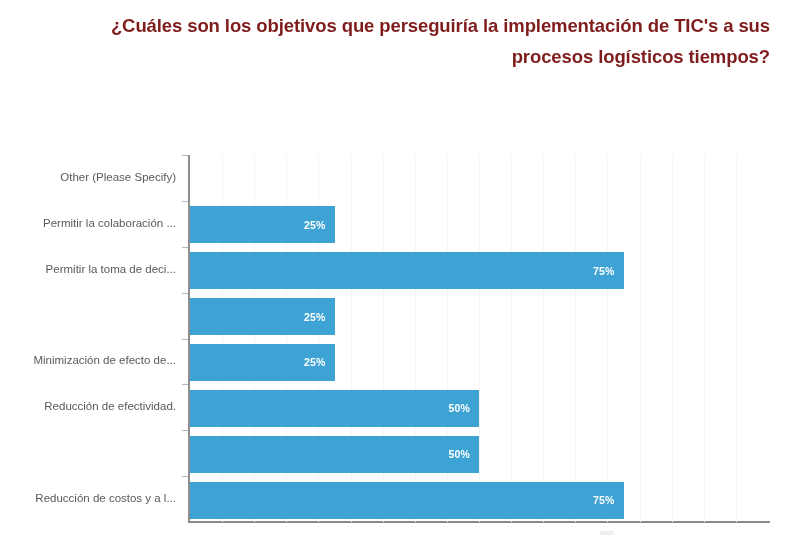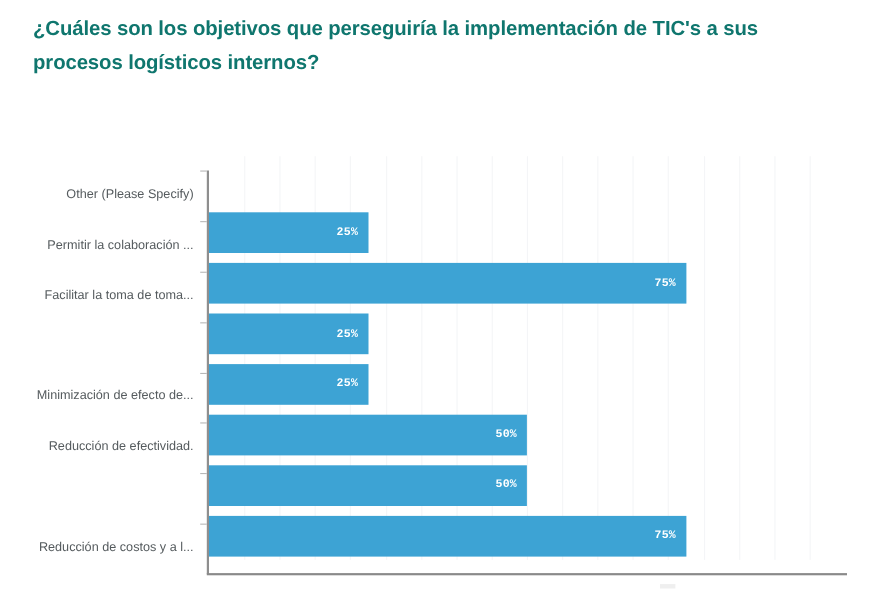--- a/index.html
+++ b/index.html
@@ -14,24 +14,24 @@
     overflow: hidden;
     position: relative;
   }
 
   
   .chart-title {
     position: absolute;
     left: 30px;
     top: 10px;
     width: 740px;
-    text-align: left;
+    text-align: right;
     font-size: 18.5px;
     line-height: 31px;
-    color: #0f766e;
+    color: #7f1d1d;
     font-weight: 600;
     letter-spacing: -0.1px;
   }
 
   
   .chart-wrap {
     position: absolute;
     left: 0;
     top: 0;
     width: 800px;
@@ -53,24 +53,23 @@
     font-size: 11.5px;
     color: #555b5e;
     white-space: nowrap;
     line-height: 13px;
   }
 
   
   .plot {
     position: absolute;
     left: 190px;
-    top: 142px;
+    top: 155px;
     width: 578px;
     height: 367px;
-    font-family: Liberation Mono, monospace;
   }
   .gridline {
     position: absolute;
     top: 0;
     bottom: 0;
     width: 1px;
     background: #f4f5f7;
   }
   .axis-y {
     position: absolute;
@@ -126,27 +125,27 @@
     opacity: 0.75;
   }
 </style>
 </head>
 <body>
 
 <div class="chart-wrap">
 
   <div class="chart-title">
     <span>¿Cuáles son los objetivos que perseguiría la implementación de TIC's a sus</span><br>
-    <span>procesos logísticos internos?</span>
+    <span>procesos logísticos tiempos?</span>
   </div>
 
   <div class="ylabels">
       <div class="ylabel" style="top: 15.9375px;">Other (Please Specify)</div>
       <div class="ylabel" style="top: 61.8125px;">Permitir la colaboración ...</div>
-      <div class="ylabel" style="top: 107.688px;">Facilitar la toma de toma...</div>
+      <div class="ylabel" style="top: 107.688px;">Permitir la toma de deci...</div>
       <div class="ylabel" style="top: 199.438px; padding-left: 36px;">Minimización de efecto de...</div>
       <div class="ylabel" style="top: 245.312px;">Reducción de efectividad.</div>
       <div class="ylabel" style="top: 337.062px;">Reducción de costos y a l...</div>
     </div>
 
   <div class="axis-y"></div>
   <div class="axis-x"></div>
 
   <div class="plot">
       <div class="gridline" style="left: 32.1111px;"></div>

